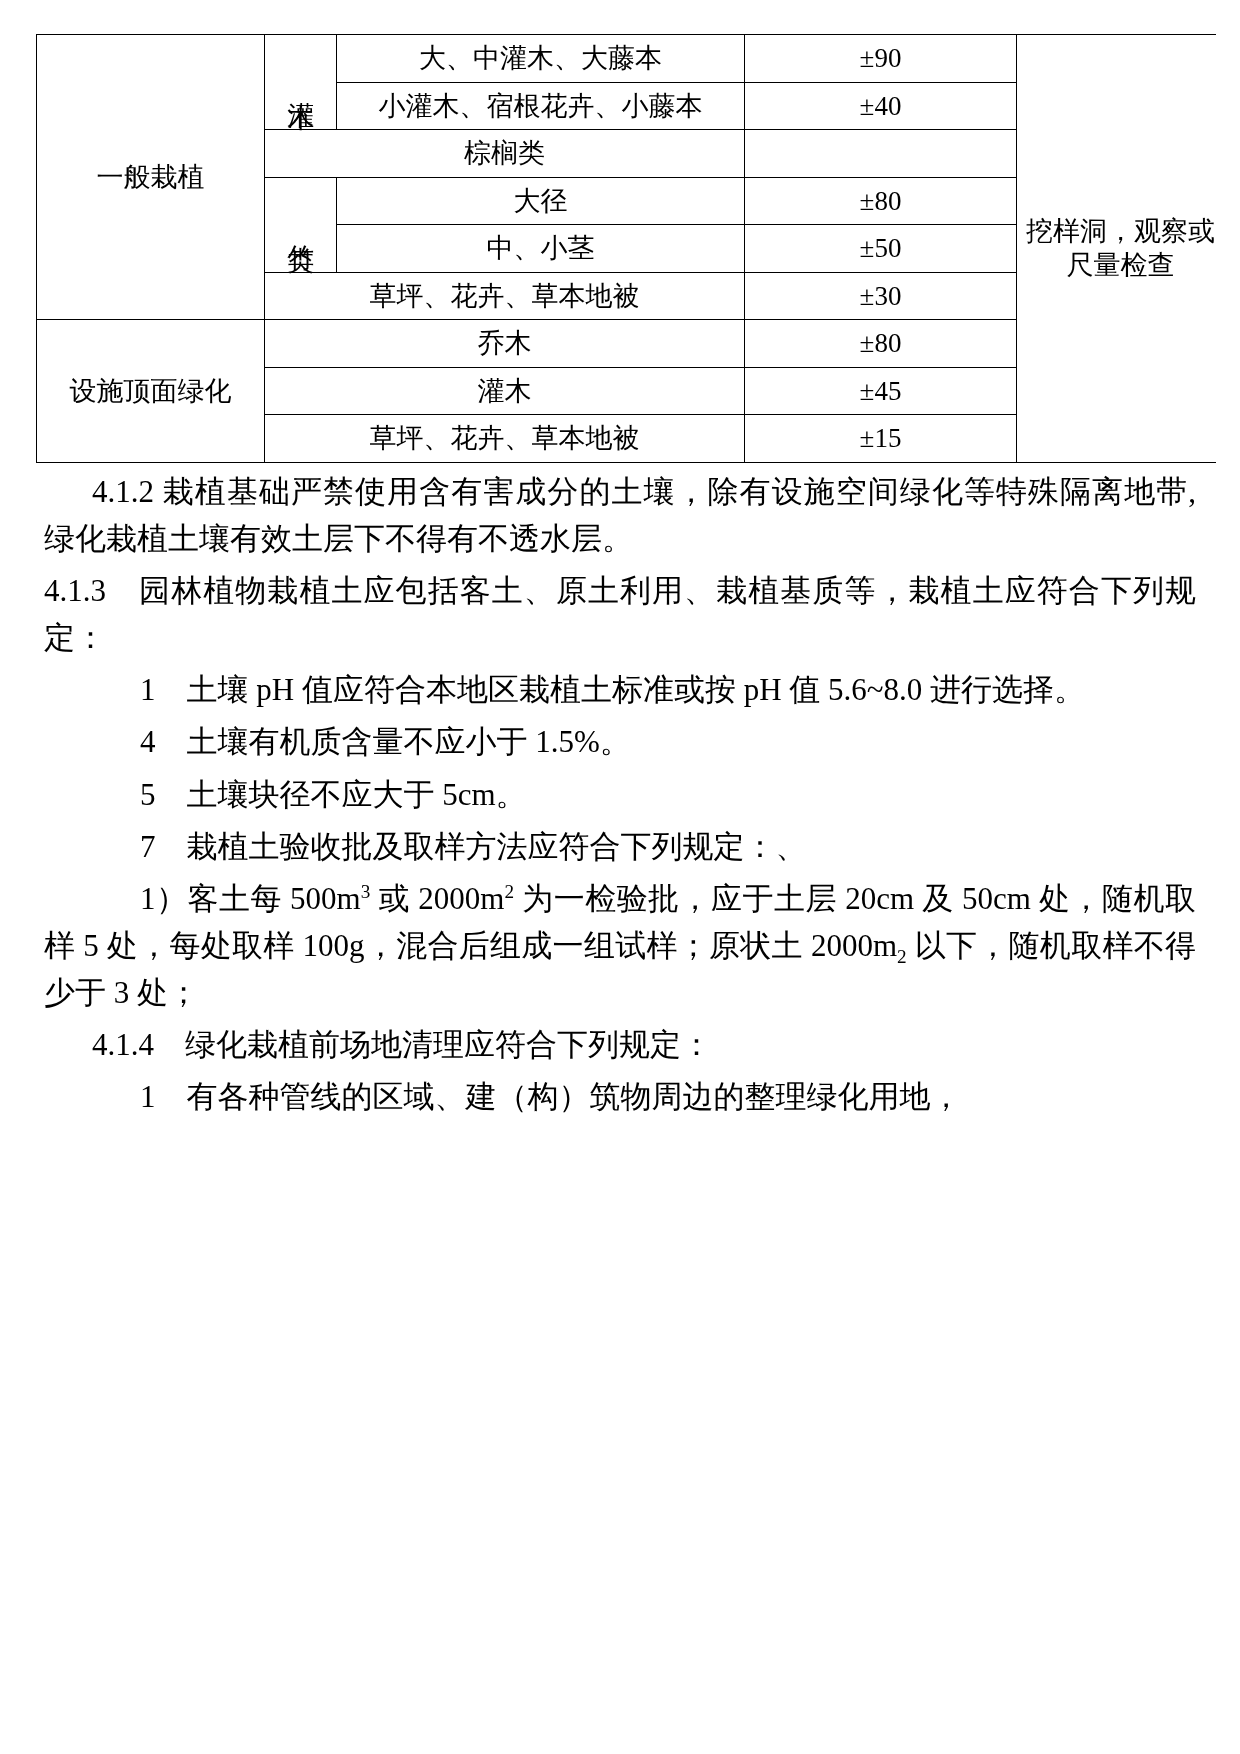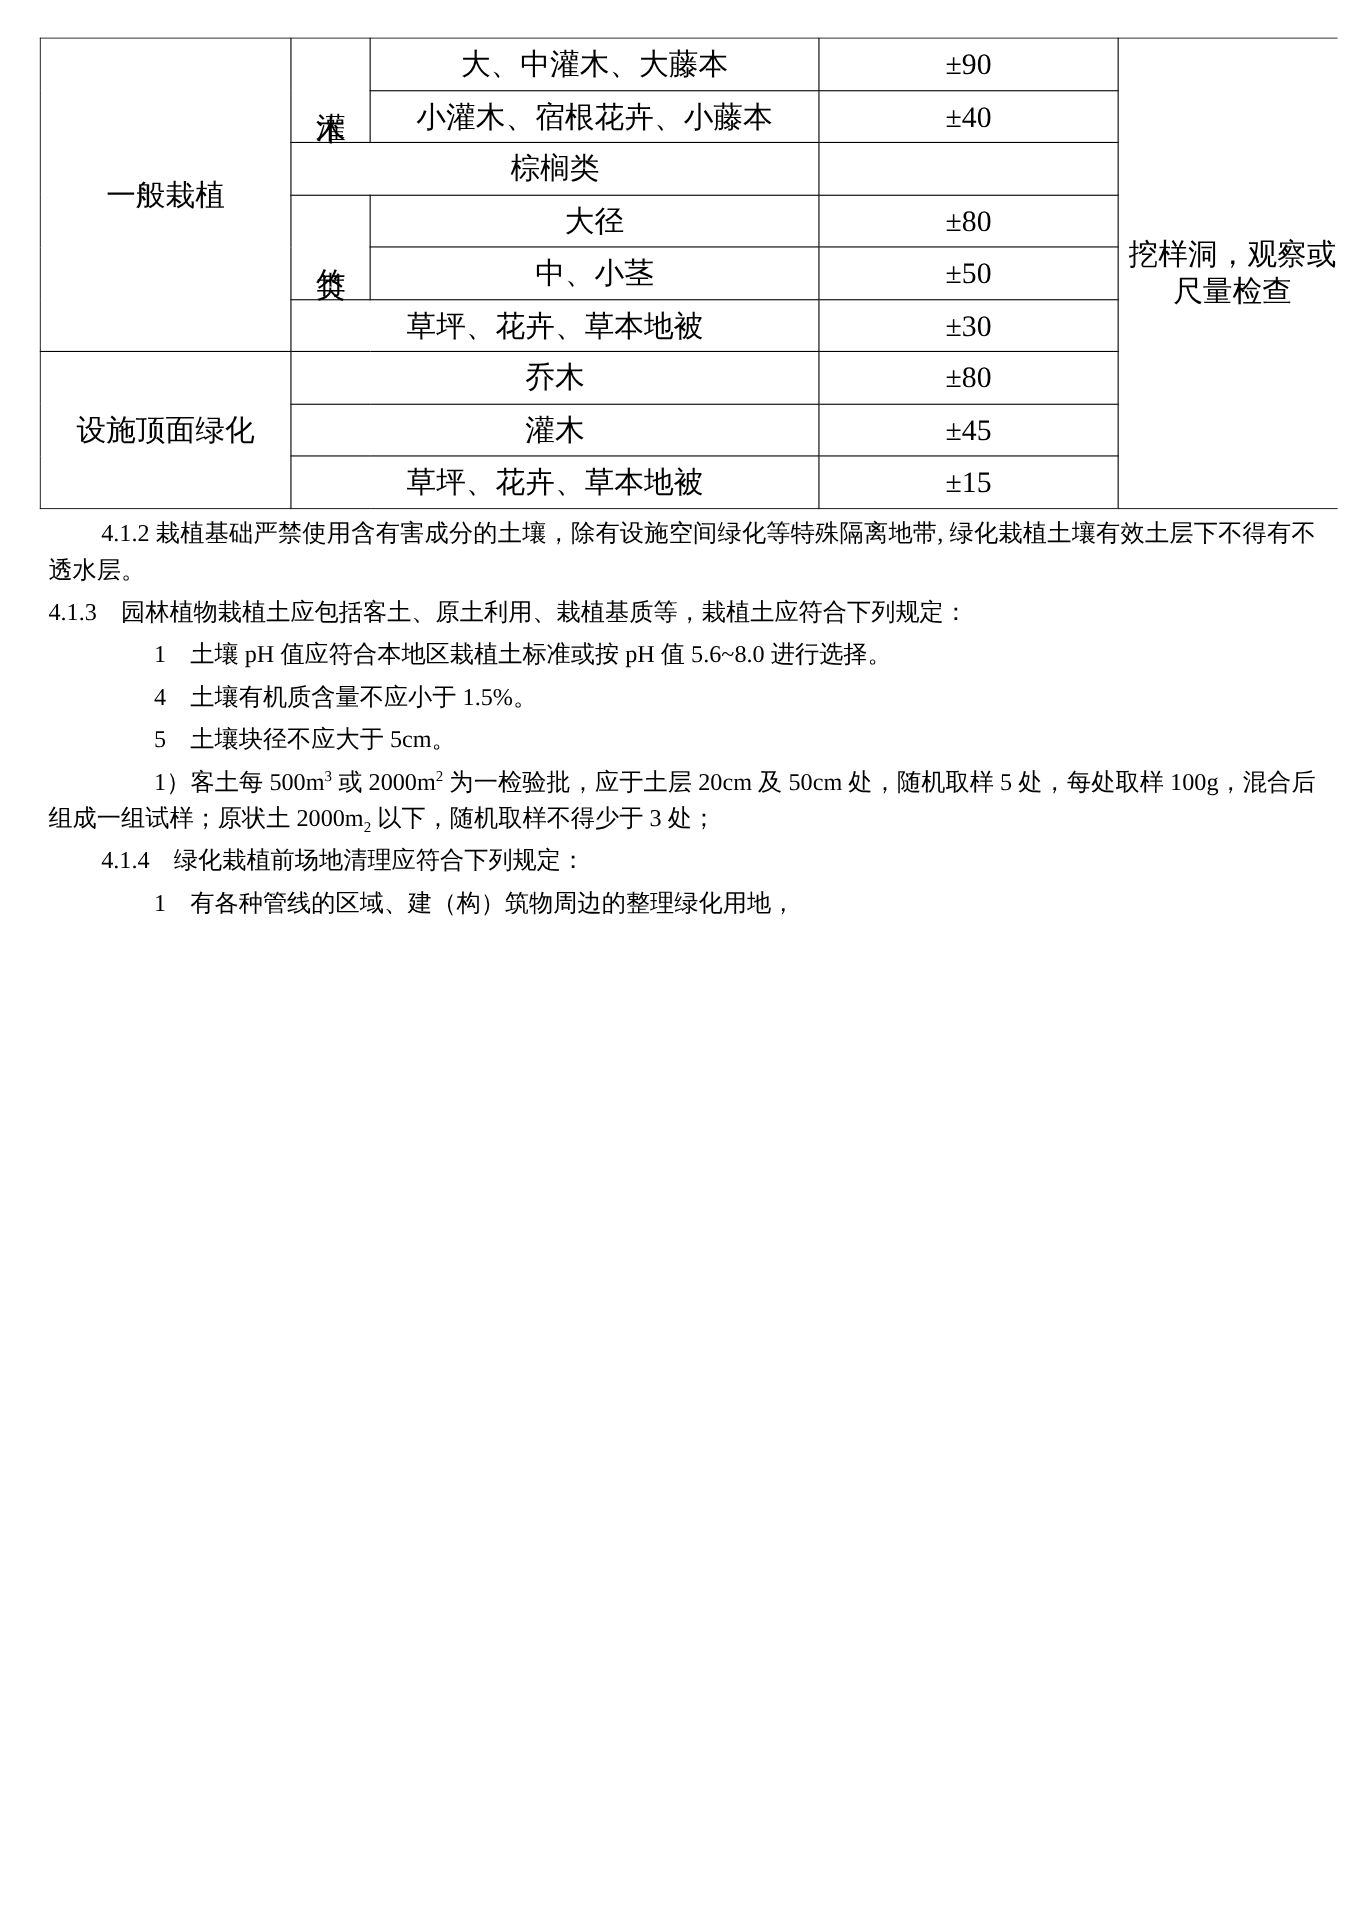--- a/index.html
+++ b/index.html
@@ -58,21 +58,21 @@
   .col-a { width: 228px; }
   .col-b { width: 72px; }
   .col-c { width: 408px; }
   .col-d { width: 272px; }
   .col-e { width: 208px; margin-left: 20px; }
 
   
   .body {
     margin: 0;
     padding: 0 44px 0 44px;
-    font-size: 22px;
+    font-size: 31px;
     line-height: 1.52;
   }
   p.para {
     margin: 5px 0 3px 0;
     text-align: justify;
     text-justify: inter-ideograph;
   }
   .ind1 { text-indent: 48px; }
   .ind2 { text-indent: 96px; }
   .ind0 { text-indent: 0; }
@@ -155,20 +155,21 @@
 
     <p class="para ind2">1　土壤 pH 值应符合本地区栽植土标准或按 pH 值 5.6~8.0 进行选择。</p>
 
 
 
     <p class="para ind2">4　土壤有机质含量不应小于 1.5%。</p>
 
     <p class="para ind2">5　土壤块径不应大于 5cm。</p>
 
 
+    <p class="para ind2">7　栽植土验收批及取样方法应符合下列规定：、</p>
 
     <p class="para ind2"><span>1）客土每 500m</span><sup>3</sup><span> 或 2000m</span><sup>2</sup><span> 为一检验批，应于土层 20cm 及 50cm 处，随机取样 5 处，每处取样 100g，混合后组成一组试样；原状土 2000m</span><sub>2</sub><span> 以下，随机取样不得少于 3 处；</span></p>
 
 
     <p class="para ind1">4.1.4　绿化栽植前场地清理应符合下列规定：</p>
 
     <p class="para ind2">1　有各种管线的区域、建（构）筑物周边的整理绿化用地，</p>
 
   </div>
 </div>

